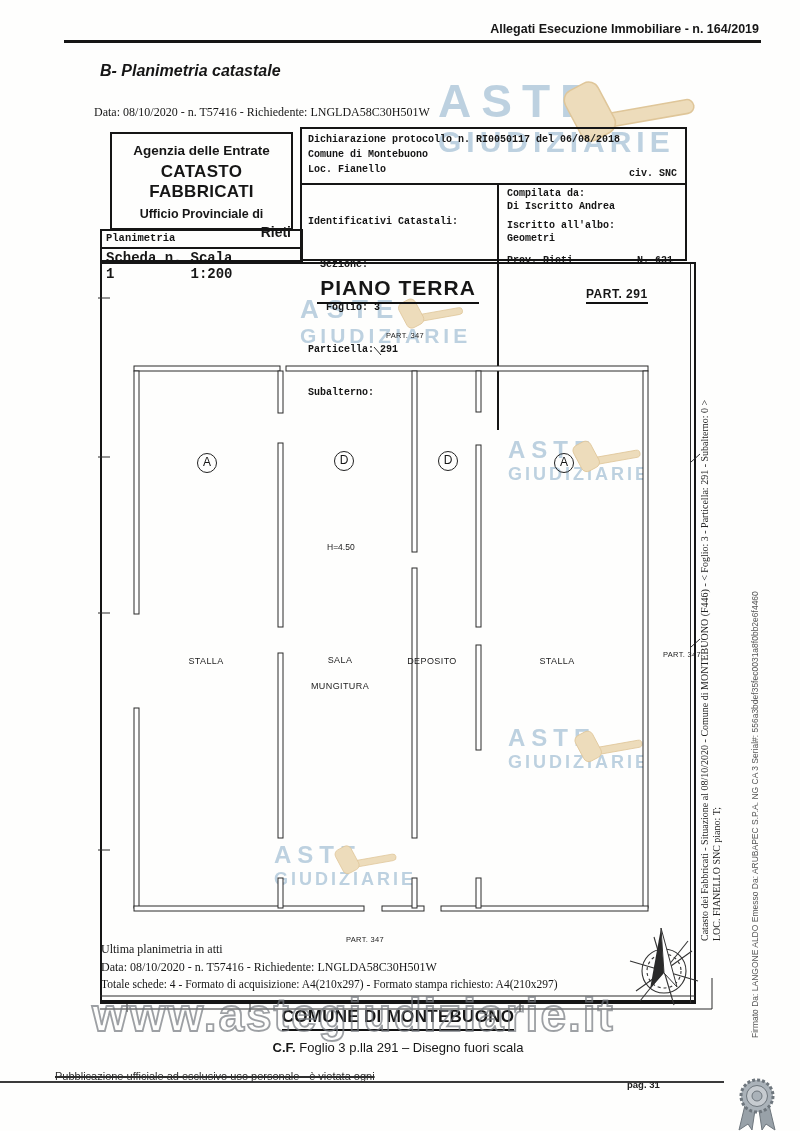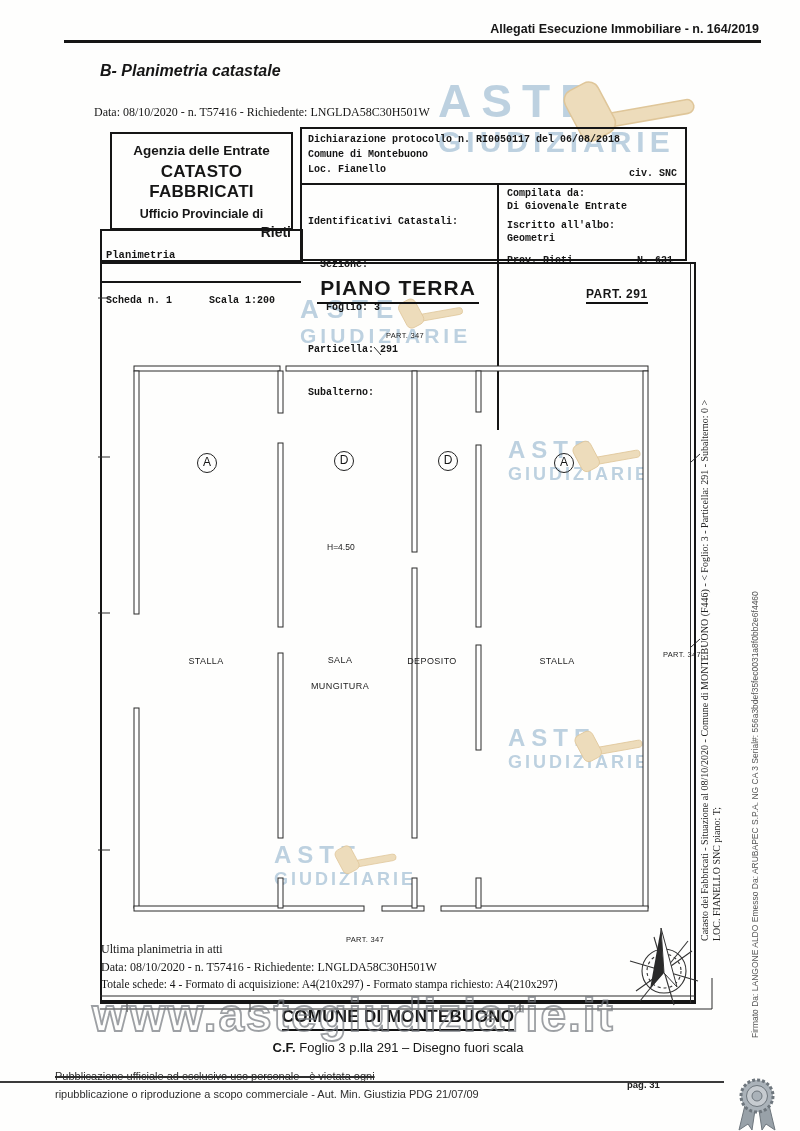--- a/index.html
+++ b/index.html
@@ -24,22 +24,22 @@
   .wmm .w1{font-size:24px;letter-spacing:6px;}
   .wmm .w2{font-size:18px;letter-spacing:3px;}
   .wm-url{position:absolute;z-index:4;font-weight:bold;font-size:46px;letter-spacing:2px;
           color:transparent;-webkit-text-stroke:1.8px rgba(115,120,126,.7);white-space:nowrap;}
   
   .agency{text-align:center;padding-top:9px;font-weight:bold;}
   .agency .a1{font-size:13.5px;margin-bottom:4px;}
   .agency .a2{font-size:17px;margin-bottom:5px;letter-spacing:.3px;}
   .agency .a3{font-size:12.5px;margin-bottom:3px;}
   .agency .a4{font-size:14px;text-align:right;}
-  .plani-row1{border-bottom:2px solid #151515;font-size:10.5px;font-weight:bold;padding:18px 4px;height:14px;font-family:Liberation Mono, monospace;}
-  .plani-row2{display:flex;font-size:10px;font-weight:bold;padding:12px 4px 0 4px;align-items:center;}
+  .plani-row1{border-bottom:2px solid #151515;font-size:10.5px;font-weight:bold;padding:1px 4px;height:14px;font-family:Liberation Mono, monospace;}
+  .plani-row2{display:flex;font-size:14px;font-weight:bold;padding:1px 4px 0 4px;align-items:center;}
   .plani-row2 .sp{margin-left:auto;margin-right:22px;}
   .decl{font-size:10px;font-weight:bold;line-height:1.5;}
   .decl .rowA{position:relative;height:56px;border-bottom:2px solid #151515;padding:3px 6px 0 6px;box-sizing:border-box;}
   .decl .civ{position:absolute;right:8px;bottom:2px;}
   .decl .rowB{display:flex;}
   .decl .colL{width:197px;border-right:2px solid #151515;padding:2px 6px;white-space:pre;line-height:1.42;box-sizing:border-box;}
   .decl .colR{flex:1;padding:2px 8px;line-height:1.3;}
   .decl .gap1{margin-top:6px;}
   .decl .provrow{display:flex;margin-top:9px;}
   .decl .provrow .n{margin-left:auto;margin-right:4px;}
@@ -153,21 +153,21 @@
     <div class="rowB">
       <div class="colL">
         <div>Identificativi Catastali:</div>
         <div>  Sezione:</div>
         <div>   Foglio: 3</div>
         <div>Particella: 291</div>
         <div>Subalterno:</div>
       </div>
       <div class="colR">
         <div>Compilata da:</div>
-        <div>Di Giovenale Entrate</div>
+        <div>Di Iscritto Andrea</div>
         <div class="gap1">Iscritto all'albo:</div>
         <div>Geometri</div>
         <div class="provrow">
           <span>Prov. Rieti</span>
           <span class="n">N. 631</span>
         </div>
       </div>
     </div>
   </div>
 
@@ -275,18 +275,15 @@
     <span class="comune-title">COMUNE DI MONTEBUONO</span>
   </div>
   <div class="center-frame cf-line" style="top:1040px;">
     <span style="font-weight:bold;">C.F.</span><span> Foglio 3 p.lla 291 – Disegno fuori scala</span>
   </div>
 
   <div class="rule" style="left:0;top:1081px;width:724px;height:1.5px;background:#3a3a3a;"></div>
   <div class="legal" style="top:1070px;">
     <span class="strike">Pubblicazione ufficiale ad esclusivo uso personale - è vietata ogni</span>
   </div>
-  <div class="legal" style="top:1088px;">
-    <span>ripubblicazione o riproduzione a scopo commerciale - Aut. Min. Giustizia PDG 21/07/09</span>
-  </div>
   <div class="t sans" style="left:627px;top:1079px;font-size:9.5px;font-weight:bold;color:#222;">pag. 31</div>
 
 </div>
 
 </body></html>

